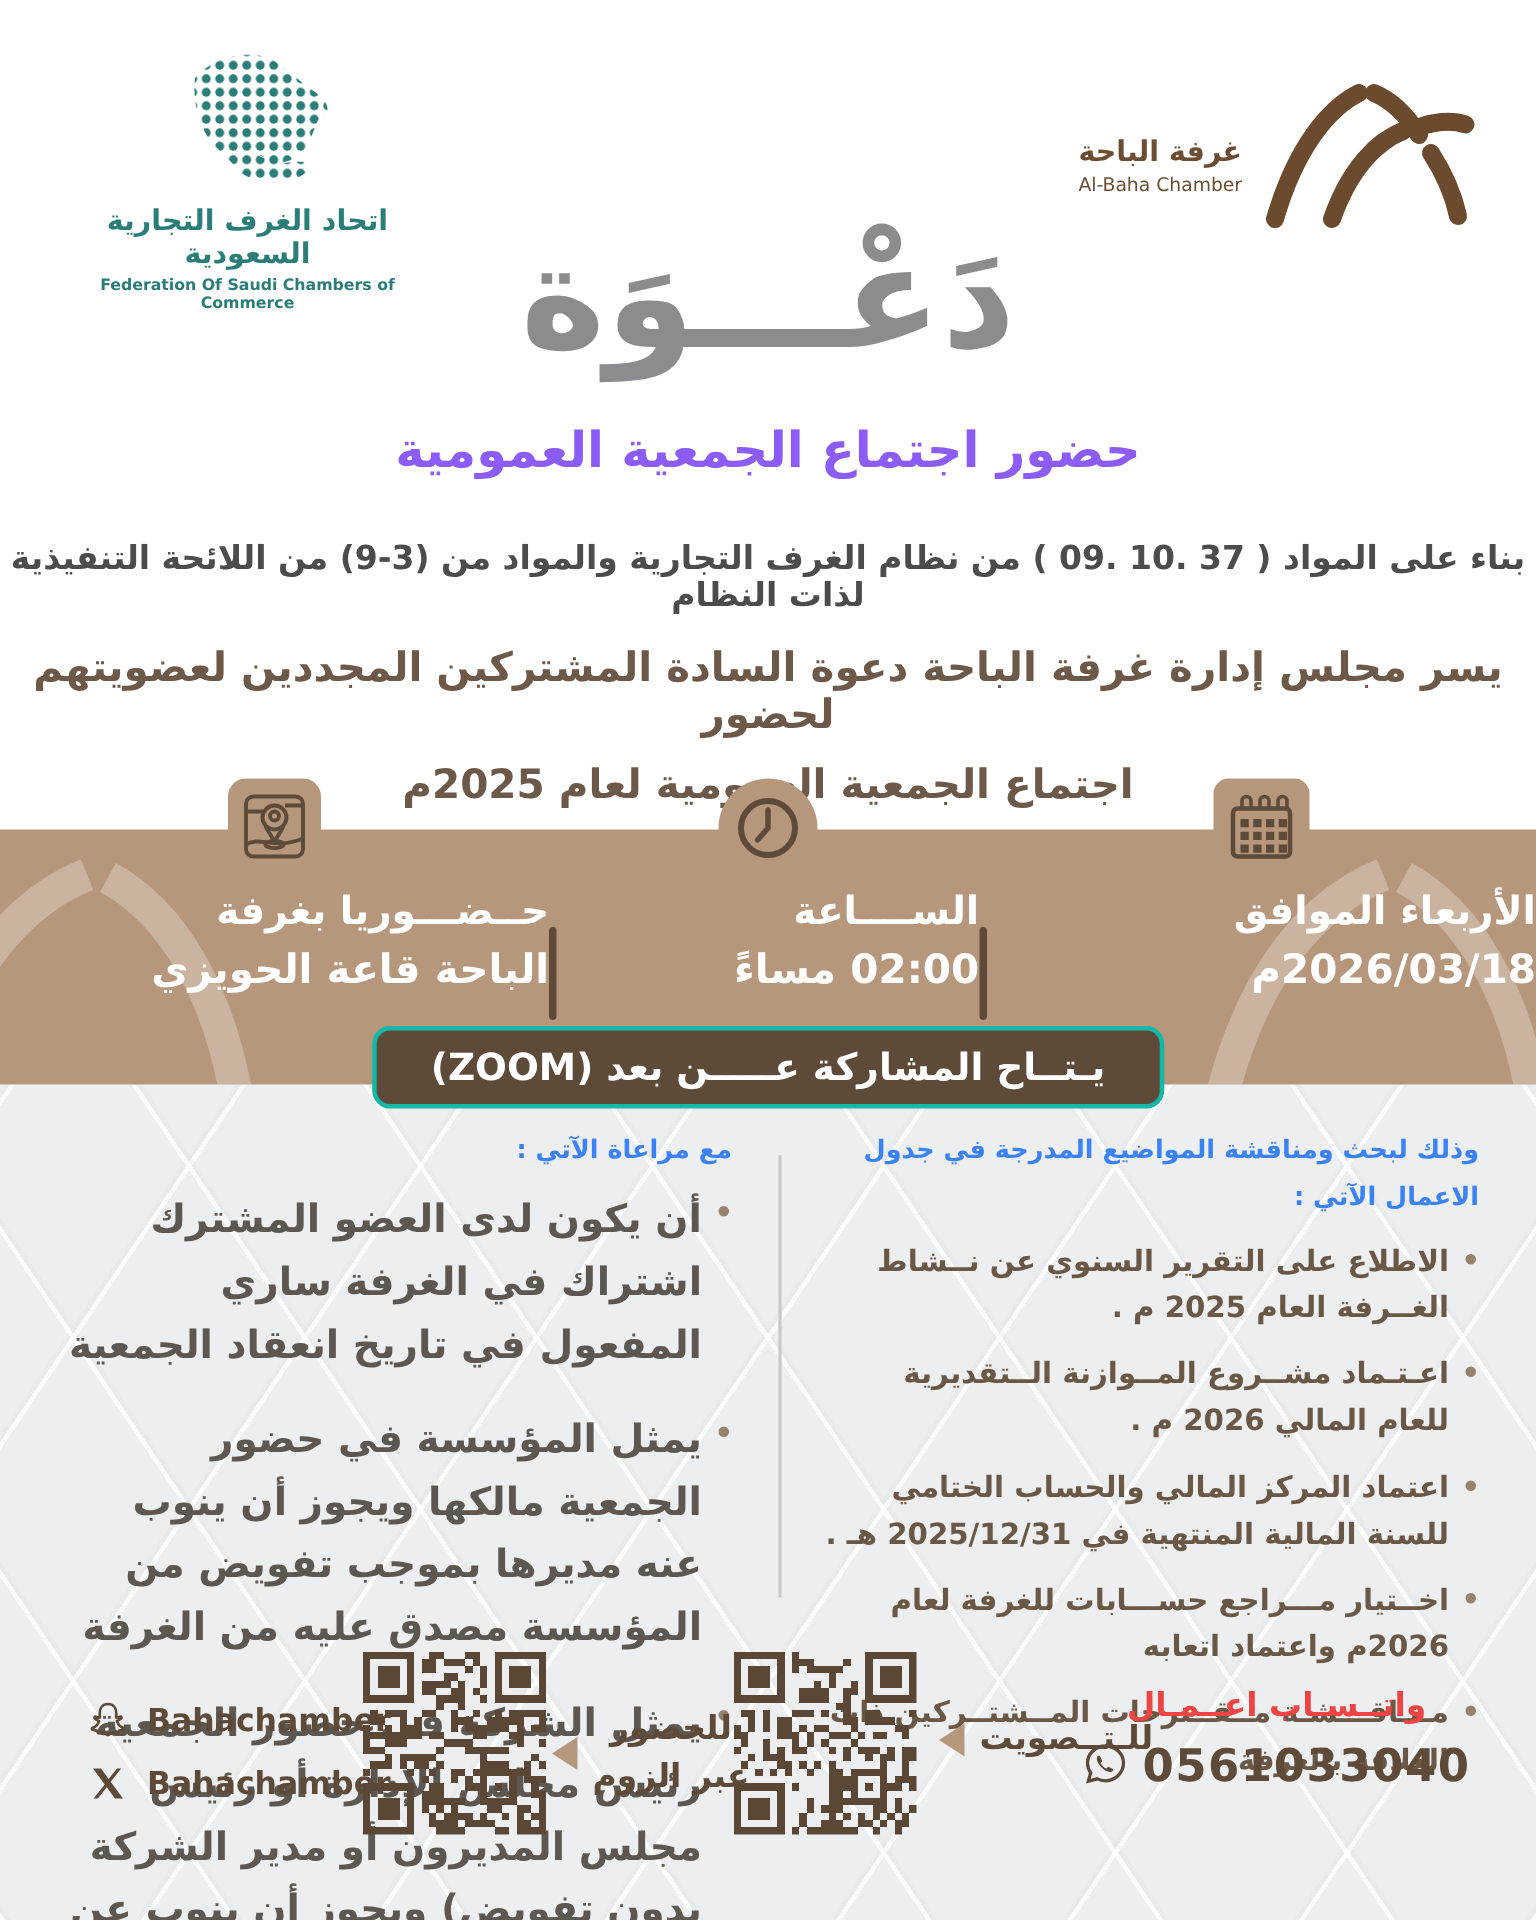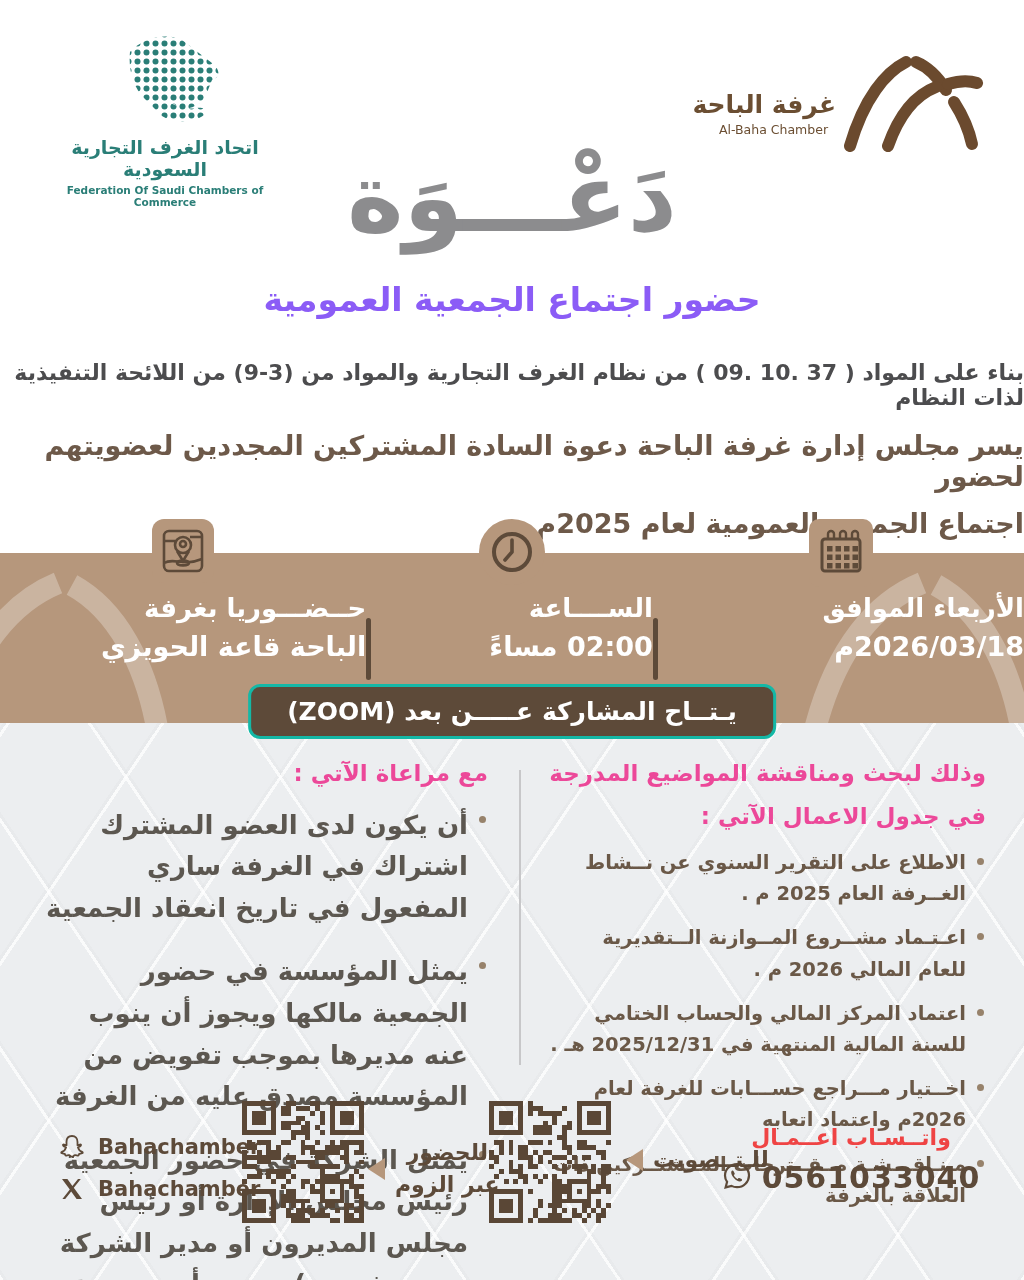--- a/index.html
+++ b/index.html
@@ -13,35 +13,35 @@
 
   
   .fsc-logo { position:absolute; left:42px; top:30px; width:246px; text-align:center; }
   .fsc-logo svg { display:block; margin:0 auto; }
   .fsc-ar { color:#2a7e77; font-size:19px; font-weight:bold; direction:rtl; margin-top:2px; }
   .fsc-en { color:#2a7e77; font-size:10.5px; font-weight:bold; margin-top:4px; }
 
   .baha-logo { position:absolute; right:38px; top:50px; width:280px; height:110px; }
   .baha-logo .arches { position:absolute; right:0; top:0; }
   .baha-text { position:absolute; right:150px; top:40px; width:125px; text-align:center; }
-  .baha-ar { color:#6b4e32; font-size:25px; font-weight:bold; direction:rtl; white-space:nowrap; }
+  .baha-ar { color:#6b4e32; font-size:19px; font-weight:bold; direction:rtl; white-space:nowrap; }
   .baha-en { color:#6b4e32; font-size:12.5px; margin-top:3px; white-space:nowrap; }
 
   
   .calligraphy {
     position:absolute; top:138px; left:0; width:100%;
     text-align:center; direction:rtl;
     font-size:96px; line-height:1.25; color:#8c8c8e; font-weight:bold;
   }
   .main-title {
     position:absolute; top:280px; left:0; width:100%;
     text-align:center; direction:rtl;
     font-size:33px; font-weight:bold; color:#8b5cf6;
   }
-  .intro { position:absolute; top:360px; left:0; width:100%; direction:rtl; }
+  .intro { position:absolute; top:360px; left:0; width:100%; text-align:center; direction:rtl; }
   .intro-line1 { font-size:22px; font-weight:bold; color:#4c4c4e; }
   .intro-line1 .num { direction:ltr; unicode-bidi:embed; }
   .intro-line2 { font-size:27px; font-weight:bold; color:#6d5949; margin-top:20px; }
   .intro-line3 { font-size:27px; font-weight:bold; color:#6d5949; margin-top:16px; }
 
   
   .banner {
     position:absolute; top:553px; left:0; width:1024px; height:170px;
     background:#b6977c; z-index:1;
   }
@@ -82,21 +82,21 @@
       repeating-linear-gradient(-56deg, rgba(255,255,255,.75) 0 3px, rgba(0,0,0,0.015) 3px 6px, transparent 6px 128px);
     z-index:0;
   }
 
   
   .columns { position:absolute; top:752px; left:0; width:1024px; height:330px; z-index:2; }
   .col-sep { position:absolute; left:519px; top:18px; height:295px; width:1.5px; background:#c7c7c9; }
   .col { position:absolute; direction:rtl; text-align:right; }
   .col.agenda { right:38px; width:438px; }
   .col.notes  { left:36px;  width:452px; }
-  .col-heading { font-size:23px; font-weight:bold; color:#ec4899; line-height:1.85; margin-bottom:10px; }
+  .col-heading { font-size:17px; font-weight:bold; color:#3b82f6; line-height:1.85; margin-bottom:10px; }
   .col ul { list-style:none; }
   .col li {
     position:relative; padding-right:20px; font-weight:bold; line-height:1.6;
   }
   .col.agenda li { font-size:19.5px; color:#6a5847; margin-bottom:13px; }
   .col.notes  li { font-size:26px; color:#5c5750; margin-bottom:22px; }
   .col li::before {
     content:""; position:absolute; right:2px; top:11px;
     width:7px; height:7px; border-radius:50%; background:#97826b;
   }

